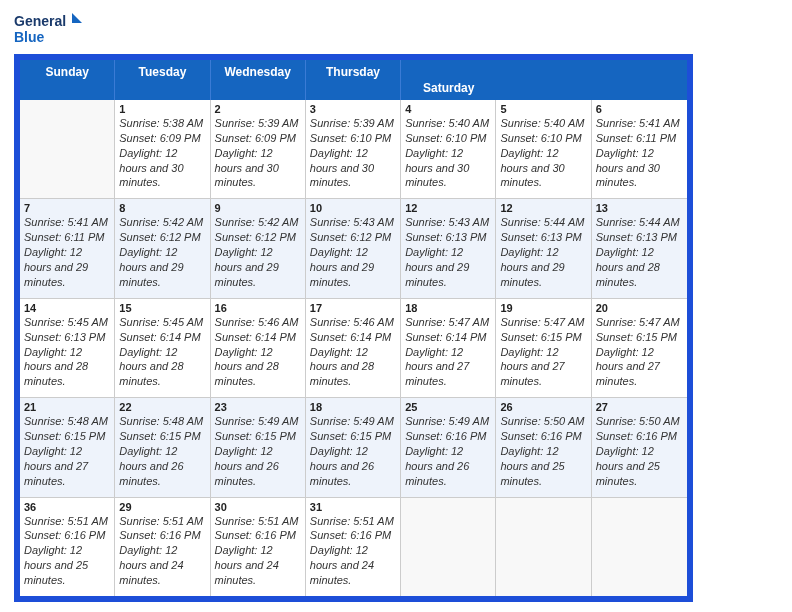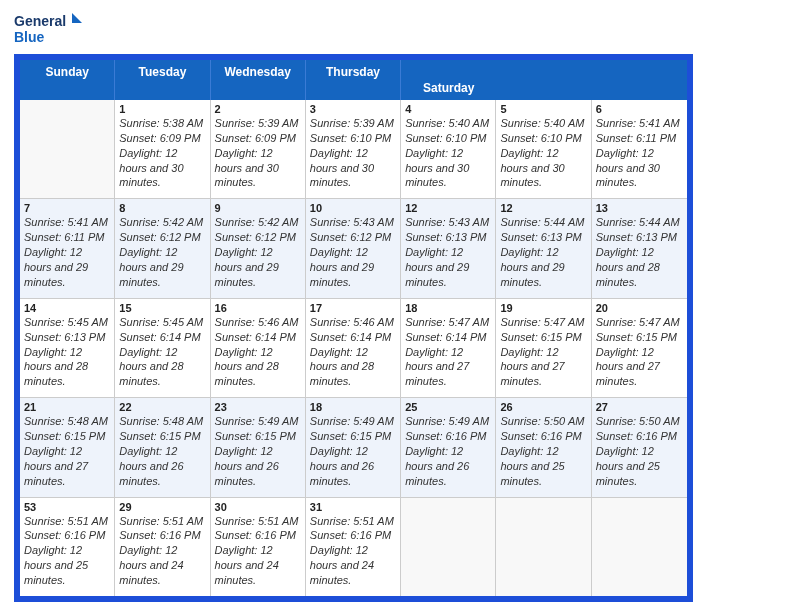--- a/index.html
+++ b/index.html
@@ -240,21 +240,21 @@
             <div class="day-num">26</div>
             <div class="cell-info">Sunrise: 5:50 AM<br>Sunset: 6:16 PM<br>Daylight: 12 hours and 25 minutes.</div>
           </div>
           <div class="cal-cell">
             <div class="day-num">27</div>
             <div class="cell-info">Sunrise: 5:50 AM<br>Sunset: 6:16 PM<br>Daylight: 12 hours and 25 minutes.</div>
           </div>
         </div>
         <div class="cal-row">
           <div class="cal-cell">
-            <div class="day-num">53</div>
+            <div class="day-num">36</div>
             <div class="cell-info">Sunrise: 5:51 AM<br>Sunset: 6:16 PM<br>Daylight: 12 hours and 25 minutes.</div>
           </div>
           <div class="cal-cell">
             <div class="day-num">29</div>
             <div class="cell-info">Sunrise: 5:51 AM<br>Sunset: 6:16 PM<br>Daylight: 12 hours and 24 minutes.</div>
           </div>
           <div class="cal-cell">
             <div class="day-num">30</div>
             <div class="cell-info">Sunrise: 5:51 AM<br>Sunset: 6:16 PM<br>Daylight: 12 hours and 24 minutes.</div>
           </div>

